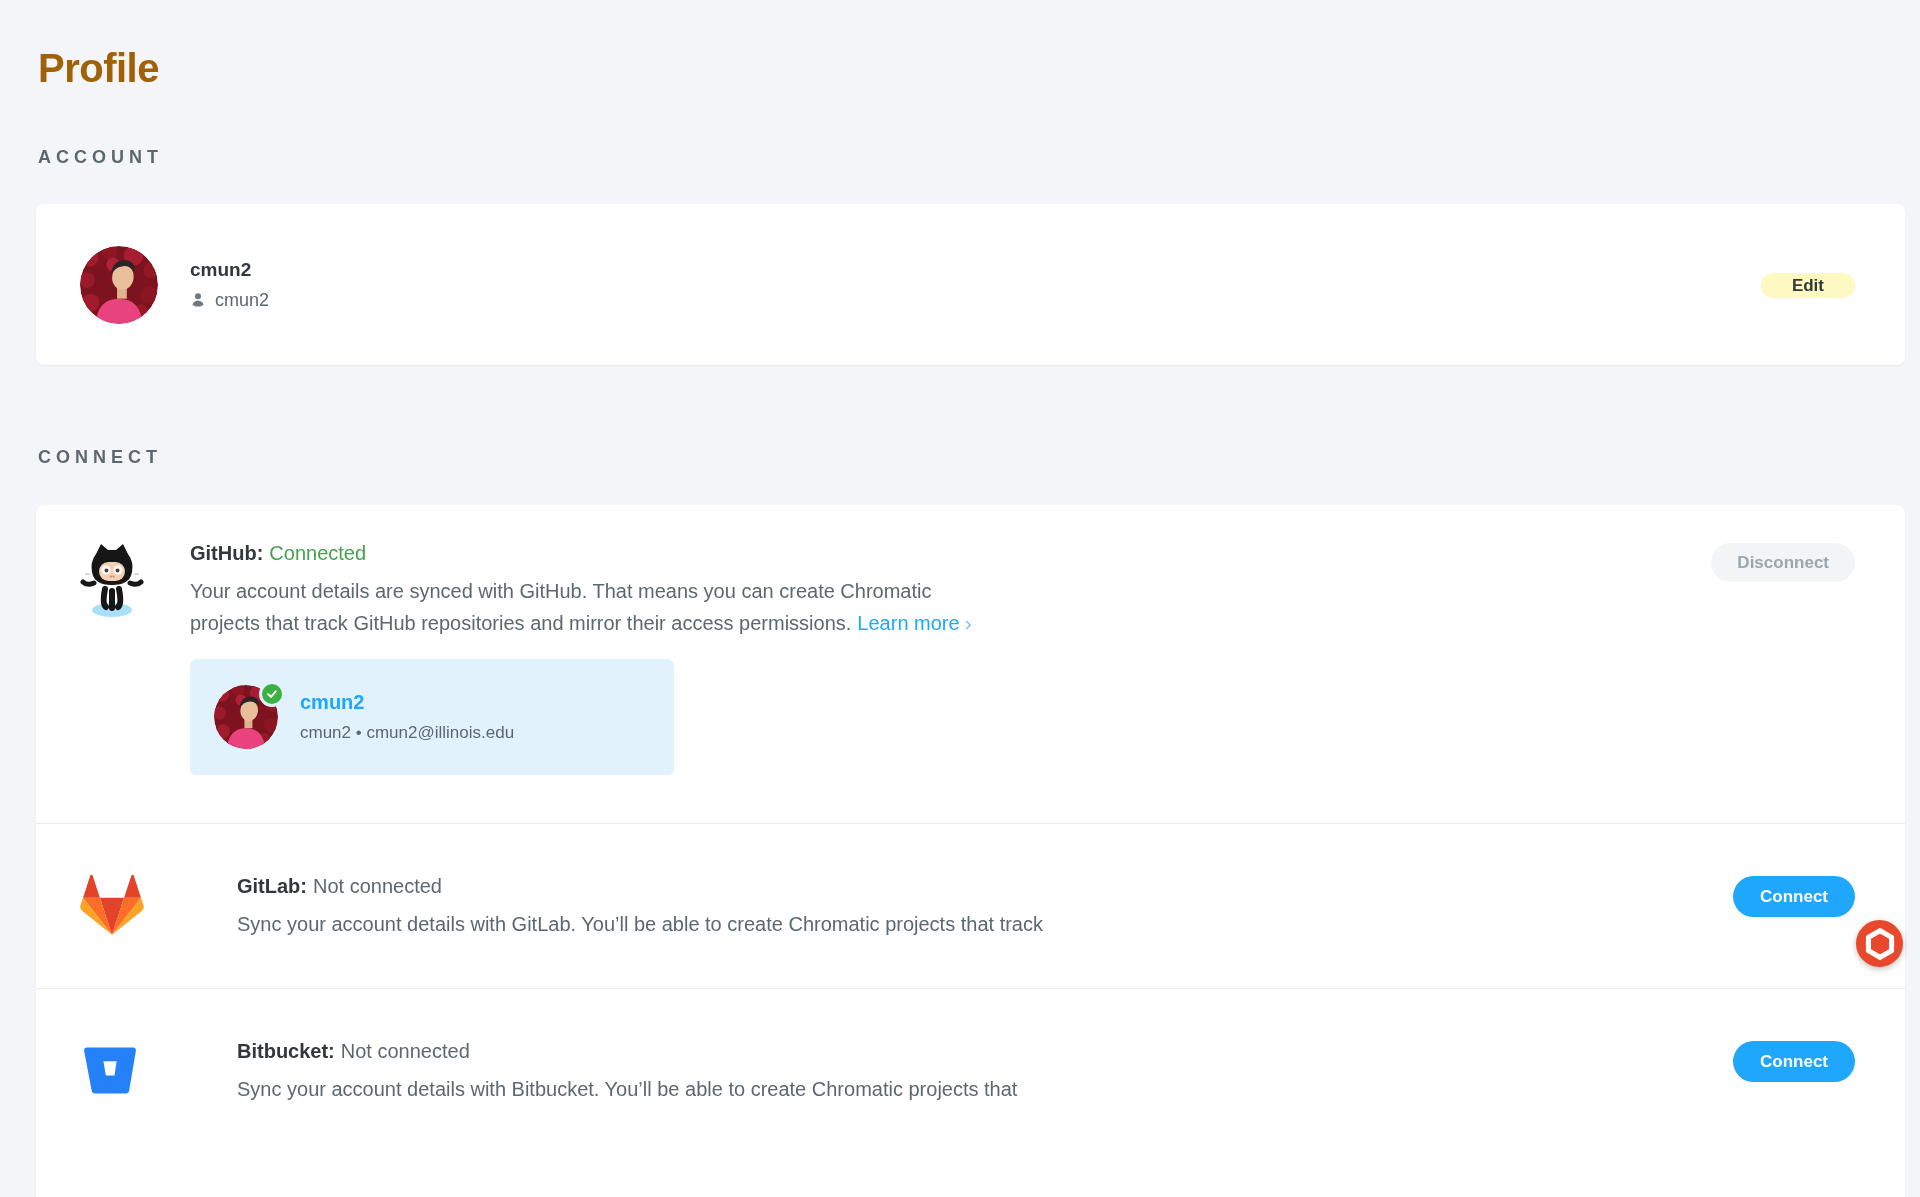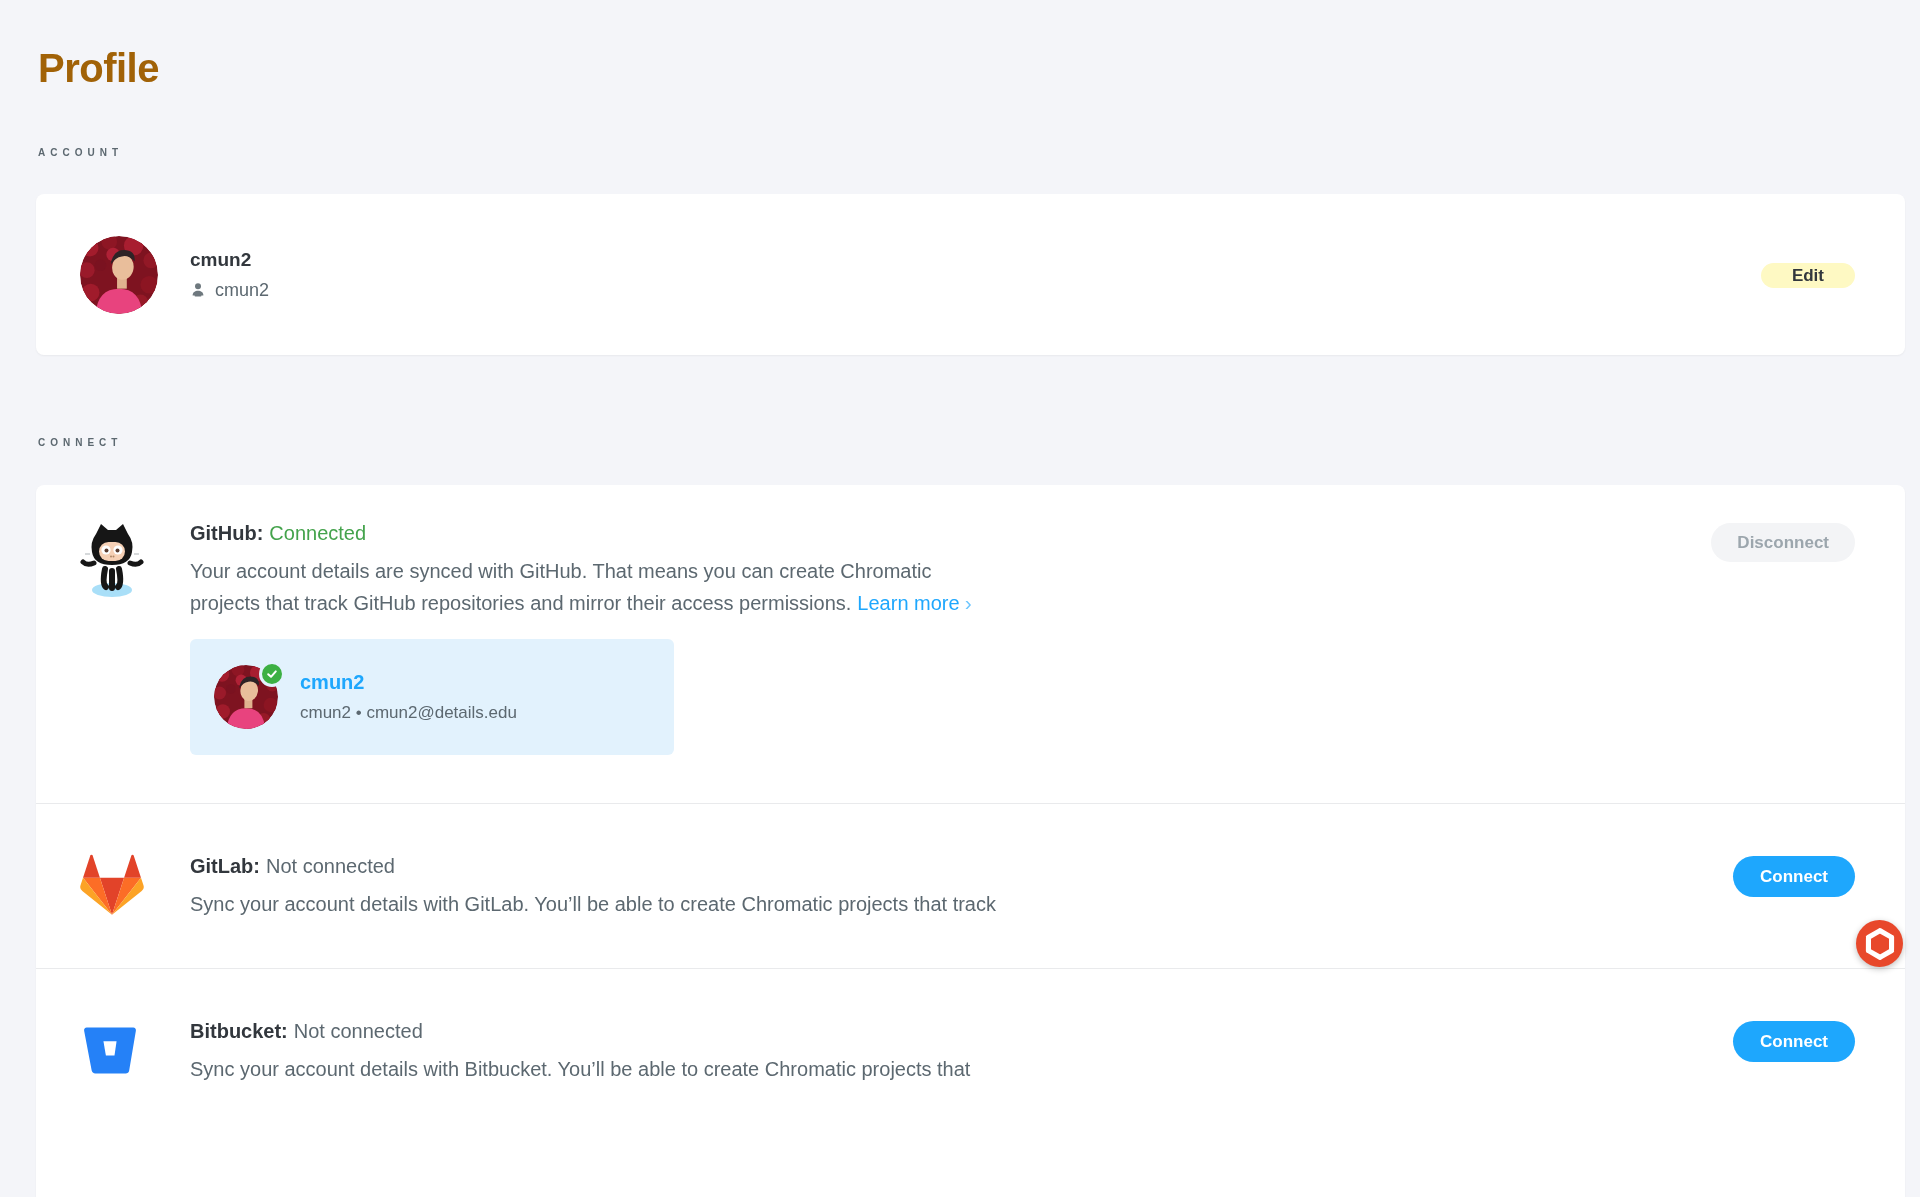--- a/index.html
+++ b/index.html
@@ -11,21 +11,21 @@
     color:#5C6870;
     -webkit-font-smoothing:antialiased;
   }
   .page-title {
     margin:46px 0 0 38px;
     font-size:40px; font-weight:800; letter-spacing:-.5px;
     color:#a16207;
   }
   .section-label {
     margin:56px 0 0 38px;
-    font-size:10px; font-weight:800; letter-spacing:5px;
+    font-size:18px; font-weight:800; letter-spacing:5px;
     color:#5C6870;
   }
   .section-label.connect { margin-top:82px; }
   .card {
     background:#fff; border-radius:8px;
     box-shadow:0 1px 2px rgba(0,0,0,.05);
     margin:36px 15px 0 36px;
   }
   
   .account-card {
@@ -44,21 +44,21 @@
     font-family:inherit; font-weight:800; font-size:17px;
     padding:11px 26px; line-height:1;
   }
   .btn-edit { background:#fef9c3; color:#32373D; padding:4px 31px; }
   .btn-muted { background:#F3F4F6; color:#9CA6AD; }
   .btn-primary { background:#1EA7FD; color:#fff; padding:12px 27px; }
   
   .connect-card { margin-top:37px; min-height:760px; padding-bottom:10px; }
   .provider-row { display:flex; align-items:flex-start; padding:50px 50px 46px 44px; }
   .provider-row.first { padding-top:36px; padding-bottom:48px; }
-  .provider-row + .provider-row { border-top:1px solid #E9EAEC; }
+  .provider-row + .provider-row { border-top:1px solid #E9EAEC;gap:47px; }
   .provider-icon { width:64px; flex:0 0 64px; margin-top:0; }
   .provider-body { margin-left:46px; flex:1; }
   .provider-heading { font-size:20px; line-height:25px; }
   .provider-name { font-weight:800; color:#32373D; }
   .status-connected { color:#44A34C; margin-left:6px; }
   .status-muted { color:#5C6870; margin-left:6px; }
   .provider-desc { margin-top:10px; font-size:20px; line-height:31px; color:#5C6870; }
   .learn-link { color:#1EA7FD; text-decoration:none; margin-left:6px; cursor:pointer; }
   .learn-link .chev { margin-left:5px; opacity:.65; font-size:21px; }
   .provider-action { margin-left:auto; padding-top:2px; flex:none; }
@@ -196,21 +196,21 @@
             </svg>
           </span>
           <span class="check-badge">
             <svg viewBox="0 0 12 12" width="12" height="12">
                 <path d="M2.2 6.2 L5 8.8 L9.8 3.4" stroke="#fff" stroke-width="2" fill="none" stroke-linecap="round" stroke-linejoin="round"></path>
               </svg>
           </span>
         </span>
         <div class="blue-info">
           <a class="blue-name">cmun2</a>
-          <div class="blue-meta">cmun2 • cmun2@details.edu</div>
+          <div class="blue-meta">cmun2 • cmun2@illinois.edu</div>
         </div>
       </div>
     </div>
     <div class="provider-action">
       <button class="btn btn-muted">Disconnect</button>
     </div>
   </div>
 
   <div class="provider-row">
     <span class="provider-icon">

